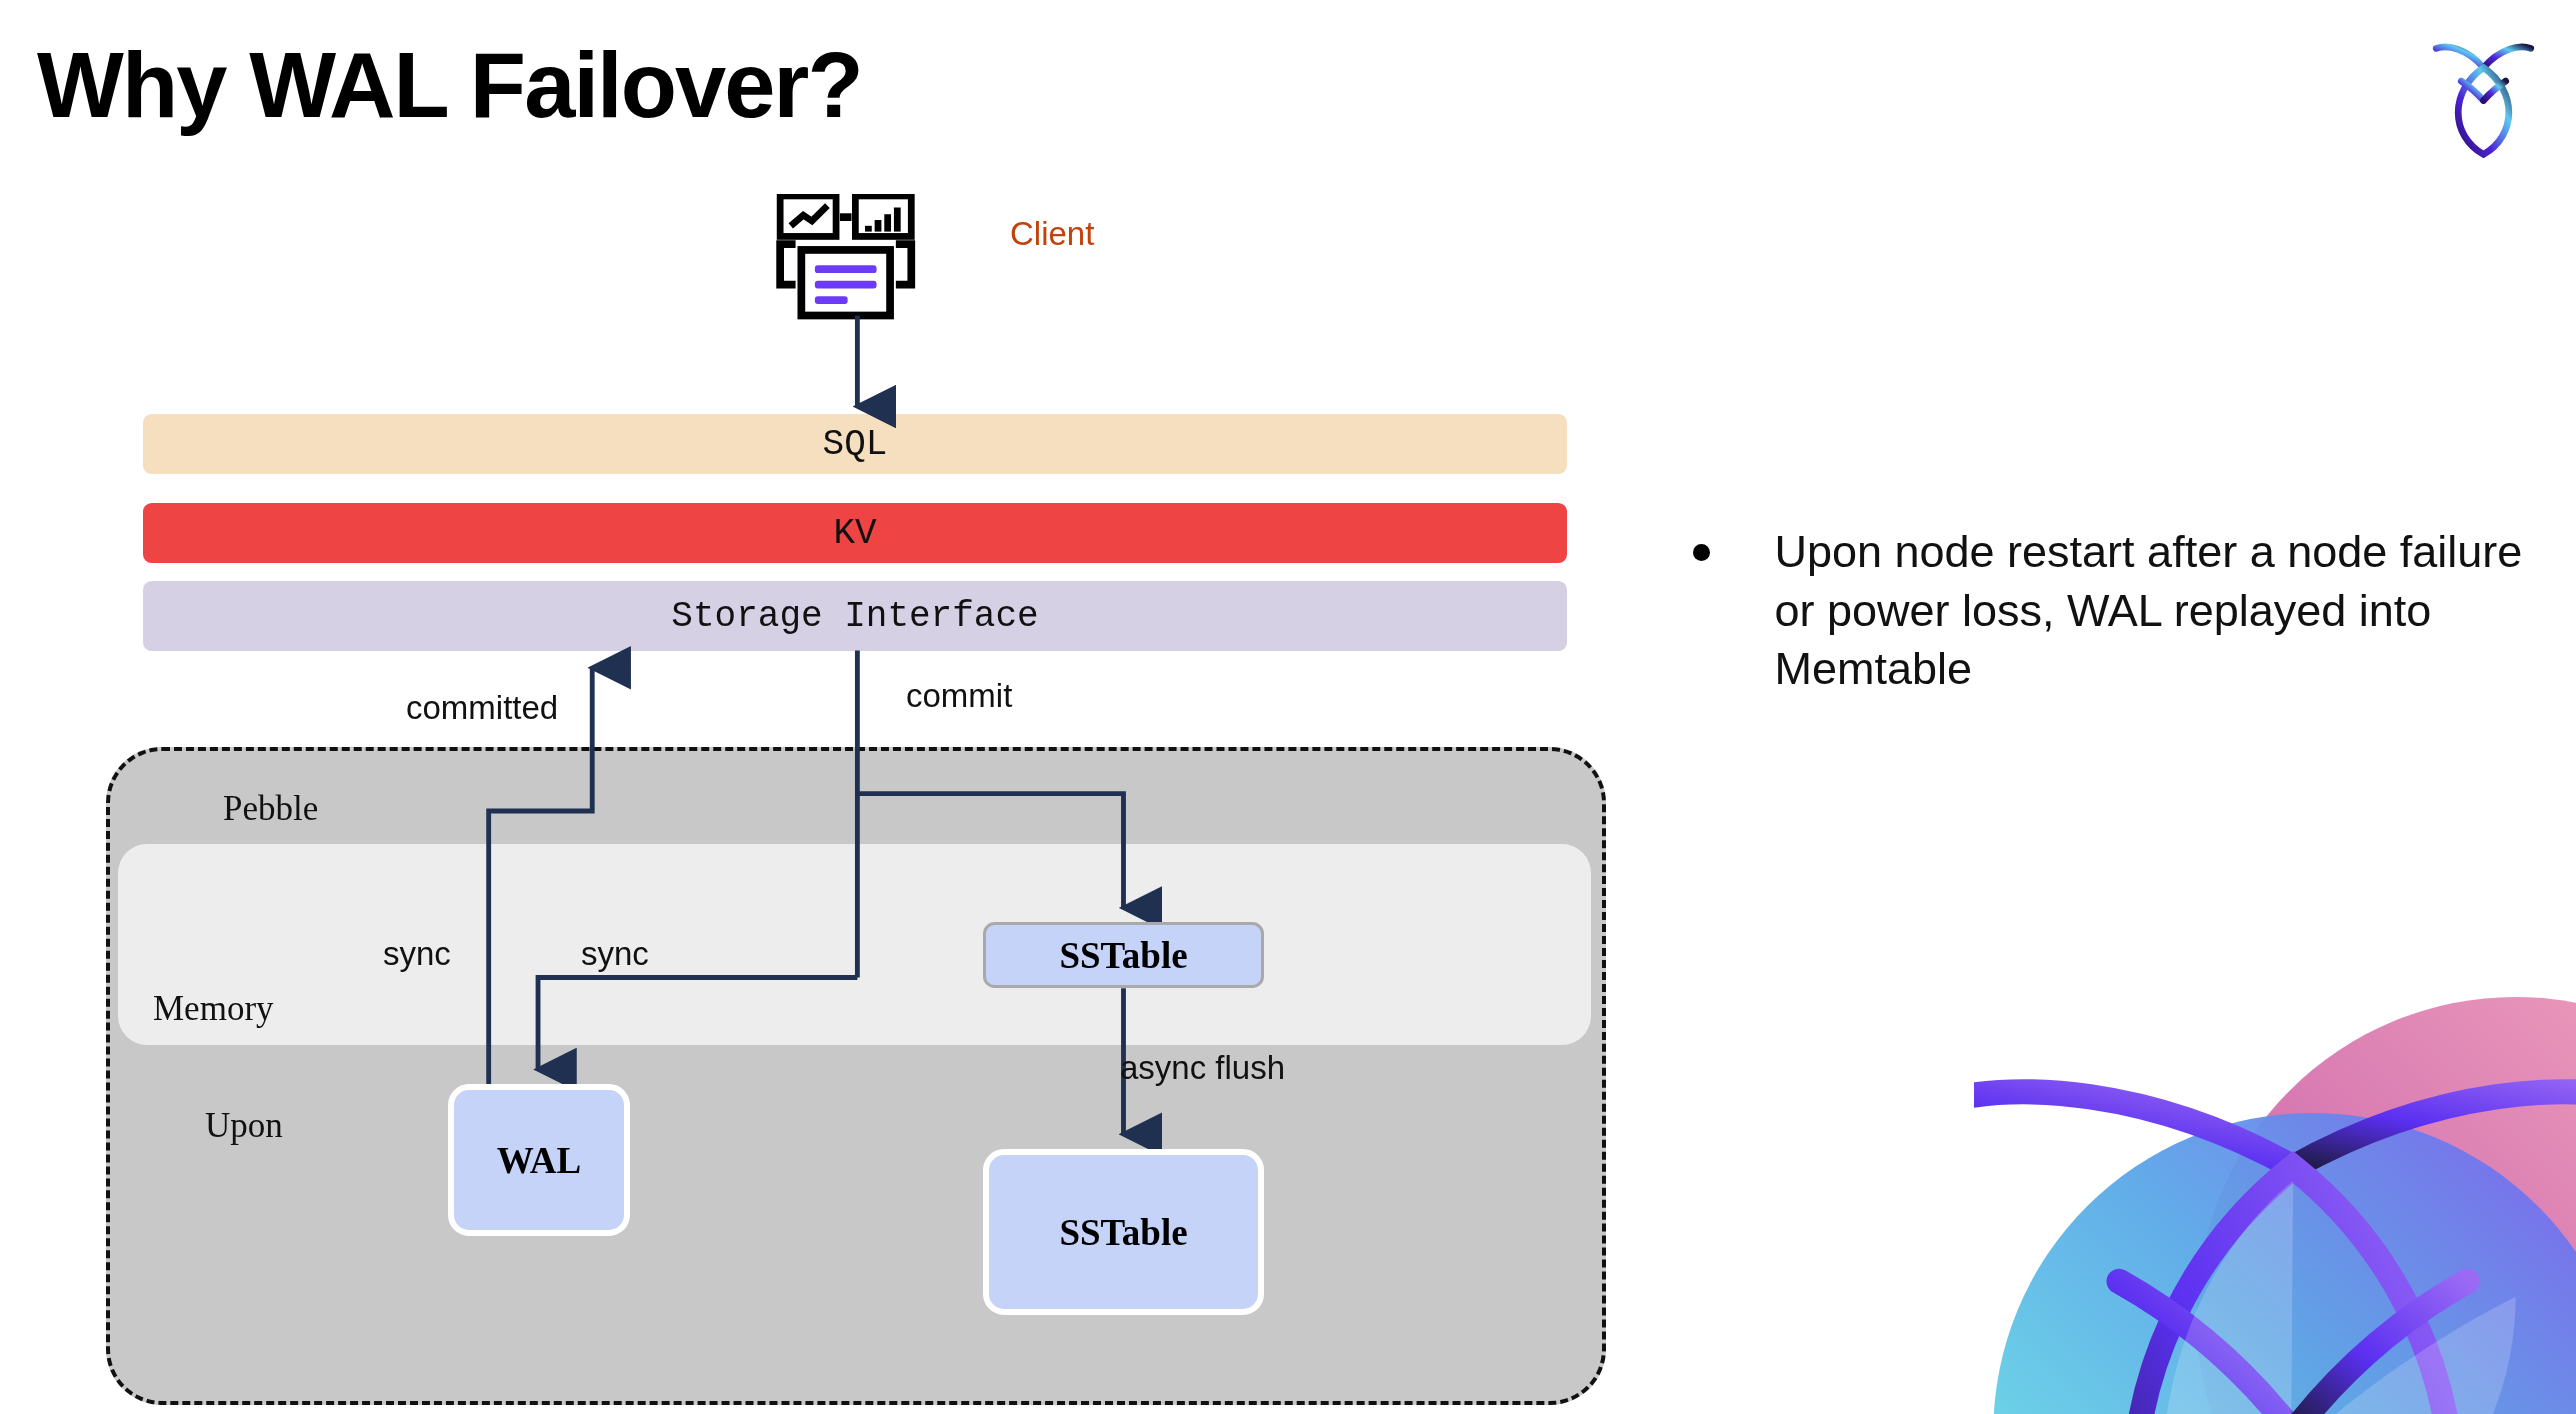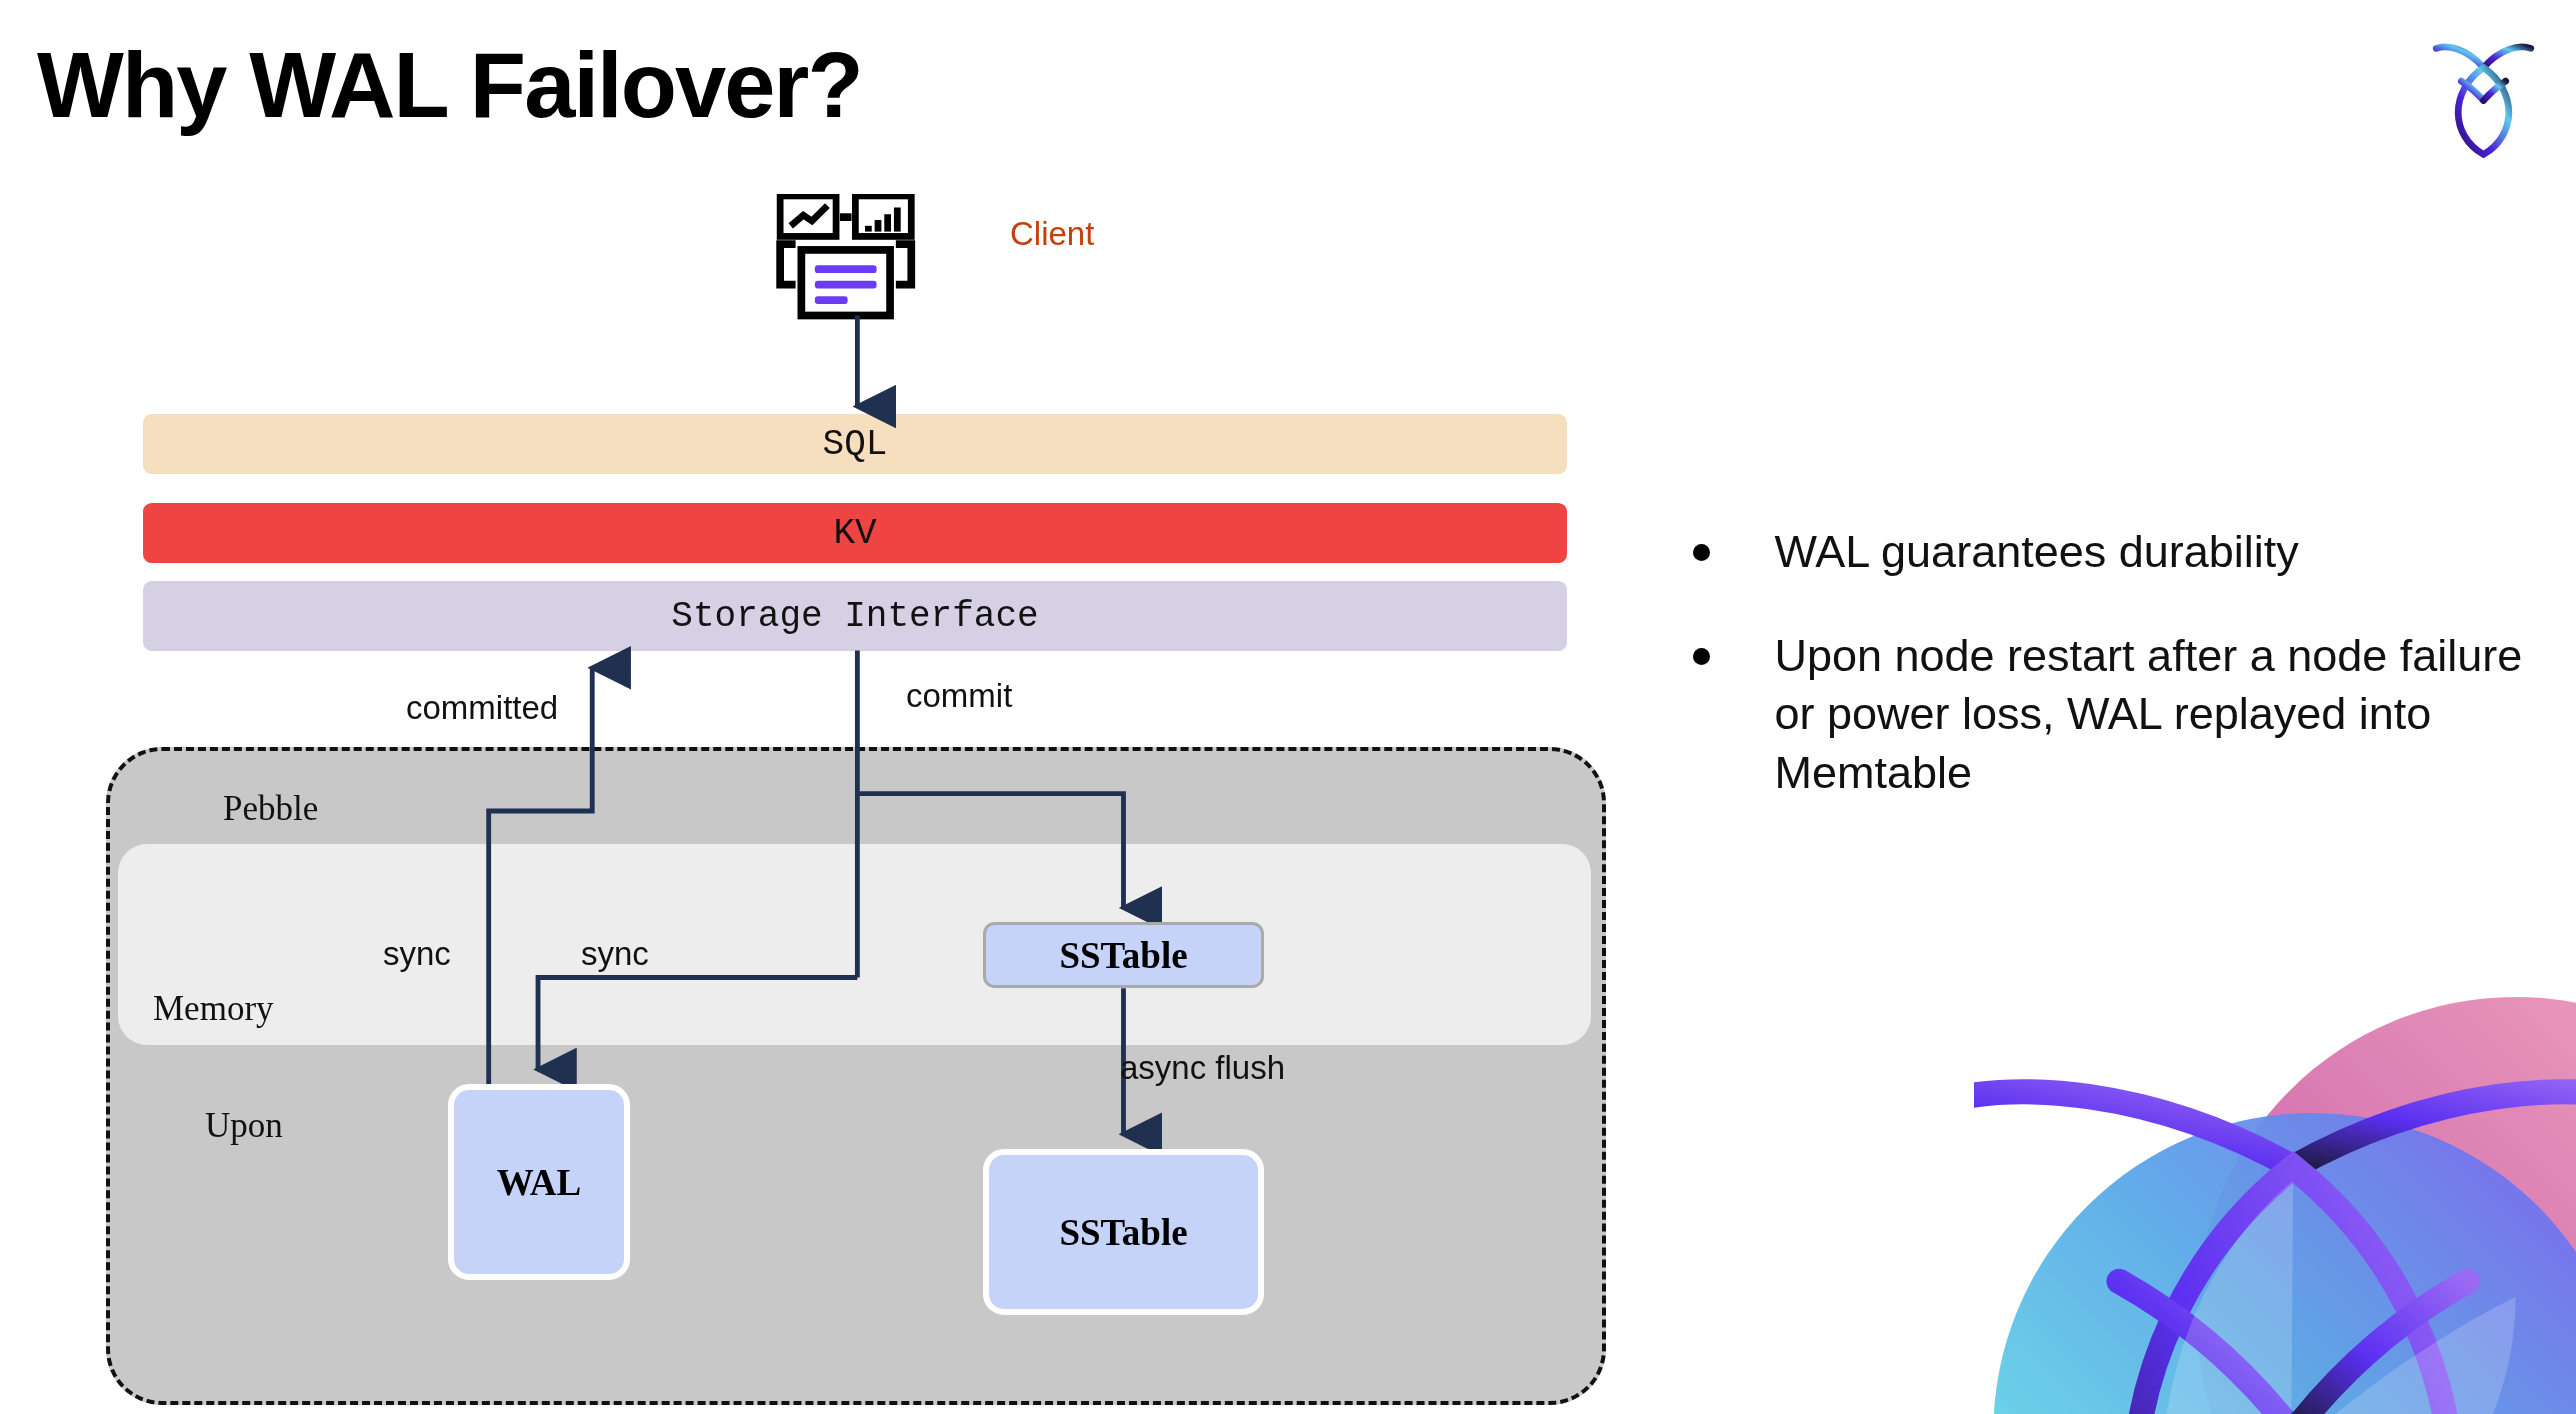--- a/index.html
+++ b/index.html
@@ -61,21 +61,21 @@
   .node-box{
     position:absolute;background:#c6d3f9;
     display:flex;align-items:center;justify-content:center;
     font-family:"Liberation Serif",serif;font-weight:bold;color:#000;
   }
   #node-memtable{
     left:983px;top:922px;width:281px;height:66px;border-radius:11.6px;
     border:3.9px solid #a9a9a9;box-sizing:border-box;font-size:37px;
   }
   #node-wal{
-    left:448px;top:1084px;width:182px;height:196px;border-radius:21px;
+    left:448px;top:1084px;width:182px;height:152px;border-radius:21px;
     border:6.8px solid #ffffff;box-sizing:border-box;font-size:37px;
   }
   #node-sstable{
     left:983px;top:1149px;width:281px;height:166px;border-radius:21px;
     border:6.8px solid #ffffff;box-sizing:border-box;font-size:37px;
   }
 
   
   .edge-label{position:absolute;font-size:33px;color:#111;white-space:nowrap;}
   #label-committed{left:406px;top:689px;}
@@ -209,24 +209,20 @@
   <span>SSTable</span>
 </div>
 <div class="node-box" id="node-wal">
   <span>WAL</span>
 </div>
 <div class="node-box" id="node-sstable">
   <span>SSTable</span>
 </div>
 
 <div id="bullet-list">
-  <div class="bullet-row">
-    <div class="bullet-dot"></div>
-    <div class="bullet-text">WAL guarantees durability</div>
-  </div>
   <div class="bullet-row">
     <div class="bullet-dot"></div>
     <div class="bullet-text">Upon node restart after a node failure or power loss, WAL replayed into Memtable</div>
   </div>
 </div>
 
 <div id="corner-graphic">
   <svg width="677" height="542" viewBox="0 0 700 560">
     <defs>
       <linearGradient id="gPink" x1="0" y1="1" x2="1" y2="0">

